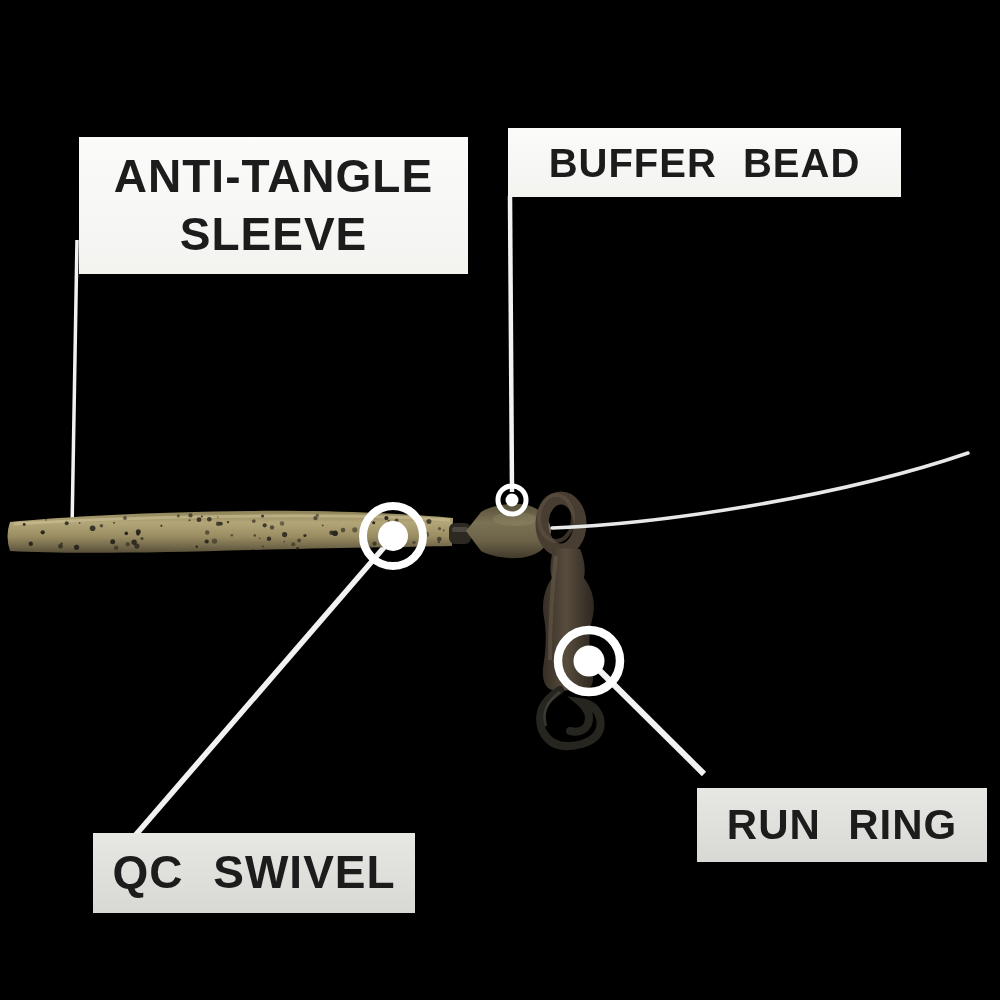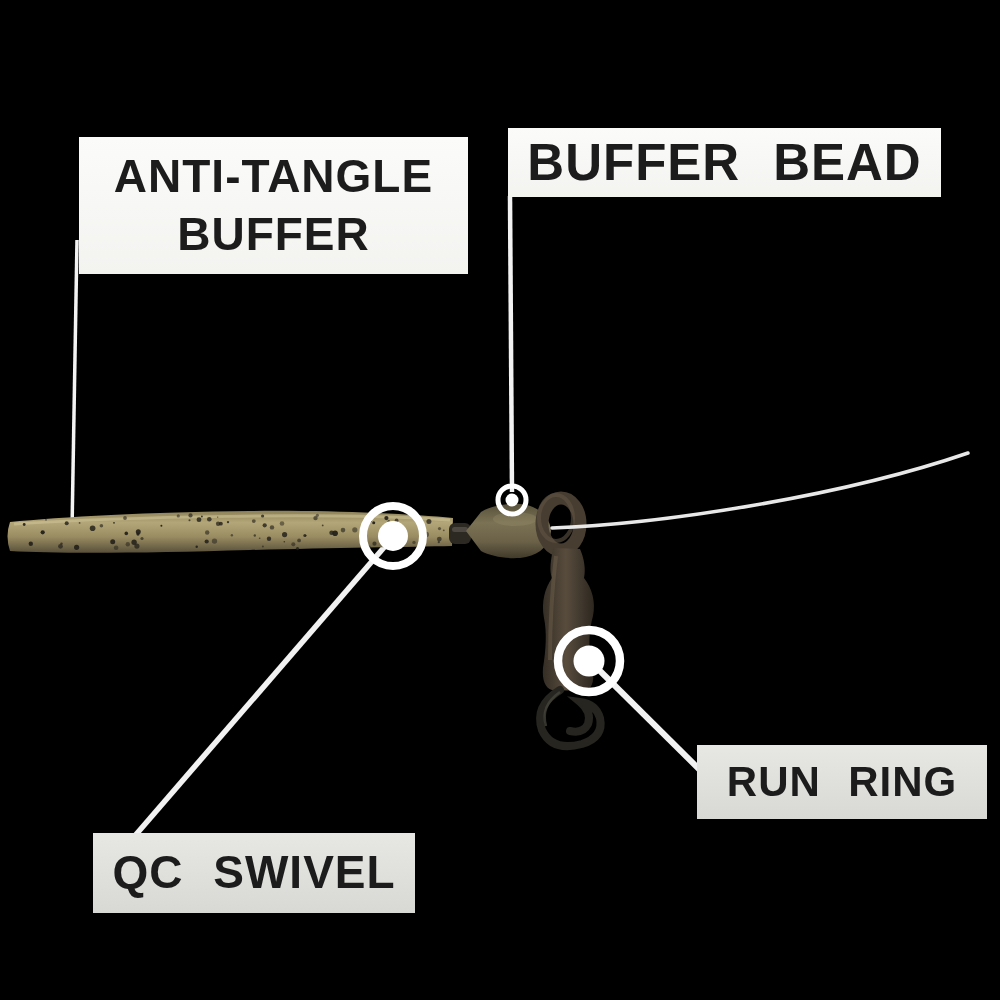--- a/index.html
+++ b/index.html
@@ -6,23 +6,23 @@
   #stage{position:relative;width:1000px;height:1000px;background:#000;overflow:hidden;
          font-family:"Liberation Sans", sans-serif;}
   #art{position:absolute;left:0;top:0;width:1000px;height:1000px;}
   .label-box{position:absolute;display:flex;flex-direction:column;align-items:center;
              justify-content:center;box-sizing:border-box;
              color:#1c1c1c;font-weight:800;text-align:center;
              letter-spacing:1px;word-spacing:0.35em;line-height:1.25;}
   .label-white{background:linear-gradient(180deg,#fbfbfa 0%,#f3f3f0 100%);}
   .label-grey{background:linear-gradient(180deg,#e7e7e3 0%,#d8d8d4 100%);}
   #lbl-anti{left:79px;top:105px;width:389px;height:137px;font-size:46px;margin-top:32px;}
-  #lbl-buffer{left:508px;top:128px;width:433px;height:69px;font-size:51px;}
+  #lbl-buffer{left:508px;top:128px;width:393px;height:69px;font-size:40px;}
   #lbl-qc{left:93px;top:833px;width:322px;height:80px;font-size:46px;text-align:right;}
-  #lbl-run{left:697px;top:745px;width:290px;height:74px;font-size:42px;}
+  #lbl-run{left:697px;top:788px;width:290px;height:74px;font-size:42px;}
 </style>
 </head>
 <body>
 
 <div id="stage">
 
   <svg id="art" viewBox="0 0 1000 1000">
     <defs>
       <linearGradient id="gSleeve" x1="0" y1="0" x2="0" y2="1">
         <stop offset="0" stop-color="#8d8158"></stop>
@@ -193,21 +193,21 @@
     </g>
 
     <g>
       <circle cx="589" cy="661" r="31" fill="none" stroke="#ffffff" stroke-width="8.5"></circle>
       <circle cx="589" cy="661" r="15.5" fill="#ffffff"></circle>
     </g>
   </svg>
 
   <div id="lbl-anti" class="label-box label-white">
     <div>ANTI-TANGLE</div>
-    <div>BUFFER</div>
+    <div>SLEEVE</div>
   </div>
 
   <div id="lbl-buffer" class="label-box label-white">
     <div>BUFFER BEAD</div>
   </div>
 
   <div id="lbl-qc" class="label-box label-grey">
     <div>QC SWIVEL</div>
   </div>
 

